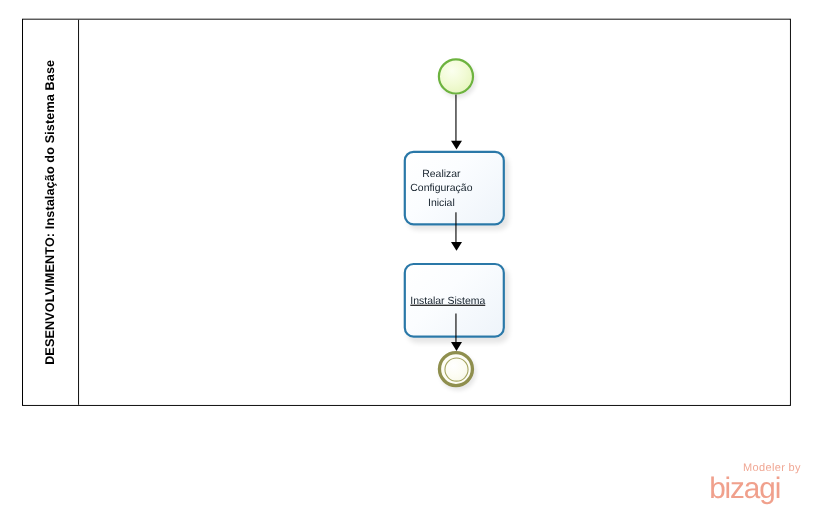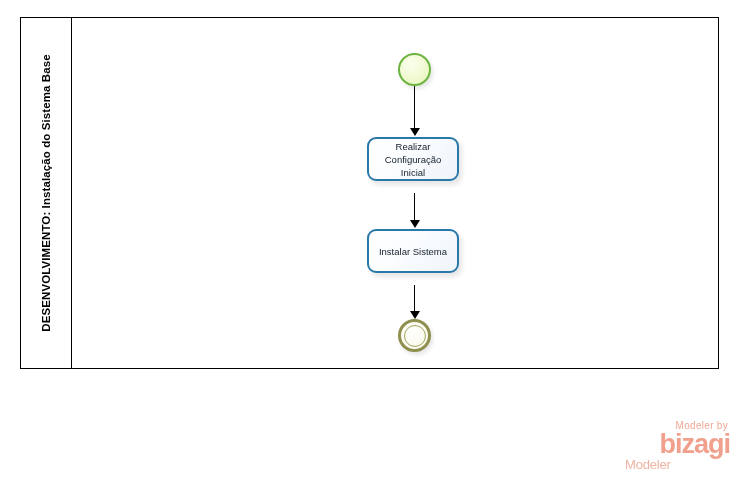--- a/index.html
+++ b/index.html
@@ -103,41 +103,41 @@
     border-radius: 50%;
     border: 1.8px solid #a3a35e;
     background: radial-gradient(circle at 38% 32%, #ffffff 0%, #fcfcf2 55%, #f4f4e2 100%);
   }
 
   
   .task {
     position: absolute;
     box-sizing: border-box;
     width: 92px;
-    height: 44px;
+    height: 68px;
     border: 2.2px solid #2a78a8;
     border-radius: 9px;
     background: linear-gradient(135deg, #ffffff 0%, #fbfdff 40%, #eef4fa 100%);
     box-shadow: 3px 4px 5px rgba(0,0,0,0.10);
     display: flex;
     align-items: center;
-    justify-content: center;
+    justify-content: flex-start;
     text-align: center;
   }
   .task-label {
     font-family: "Liberation Sans", sans-serif;
     font-size: 9.5px;
     line-height: 13px;
     color: #14202b;
     padding: 0 4px;
     white-space: pre-line;
   }
 
   #task-realizar { left: 295px; top: 119px; }
-  #task-instalar { left: 295px; top: 211px; }
+  #task-instalar { left: 295px; top: 221px; text-decoration: underline; }
 
   
   .flow {
     position: absolute;
     width: 0;
     border-left: 1.6px solid #000000;
   }
   .arrowhead {
     position: absolute;
     width: 0; height: 0;
@@ -168,25 +168,25 @@
     font-family: "Liberation Sans", sans-serif;
     font-size: 10px;
     color: #f0a794;
     letter-spacing: 0.3px;
     line-height: 11px;
     padding-right: 2px;
   }
   .logo-word {
     font-family: "Liberation Sans", sans-serif;
     font-size: 27px;
-    font-weight: bold;
+    font-weight: normal;
     color: #f0a08c;
     line-height: 27px;
     letter-spacing: -1px;
-    text-align: right;
+    text-align: center;
     padding-left: 2px;
   }
   .logo-modeler {
     font-family: "Liberation Sans", sans-serif;
     font-size: 13px;
     color: #efb3a2;
     line-height: 14px;
     text-align: left;
     padding-left: 3px;
     letter-spacing: -0.2px;
@@ -227,16 +227,15 @@
       <div class="arrowhead" id="arrow3"></div>
 
       <div class="event end-event"></div>
 
     </div>
   </div>
 
   <div class="logo">
     <div class="logo-powered">Modeler by</div>
     <div class="logo-word">bizagi</div>
-    <div class="logo-modeler">Modeler</div>
   </div>
 
 </div>
 
 </body></html>

